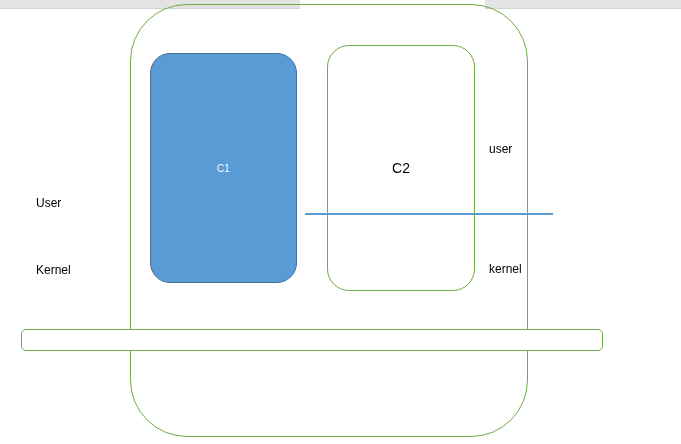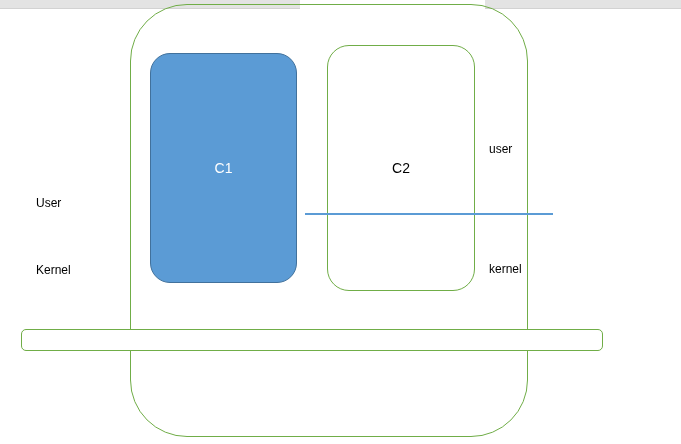--- a/index.html
+++ b/index.html
@@ -48,21 +48,21 @@
     left: 150px; top: 53px;
     width: 147px; height: 230px;
     background: #5b9bd5;
     border: 1px solid #41719c;
     border-radius: 20px;
     box-sizing: border-box;
     display: flex;
     align-items: center;
     justify-content: center;
     color: #ffffff;
-    font-size: 14px;
+    font-size: 10px;
     z-index: 3;
   }
   
   .node-c2 {
     position: absolute;
     left: 327px; top: 45px;
     width: 148px; height: 246px;
     background: #ffffff;
     border: 1.3px solid #70ad47;
     border-radius: 22px;

